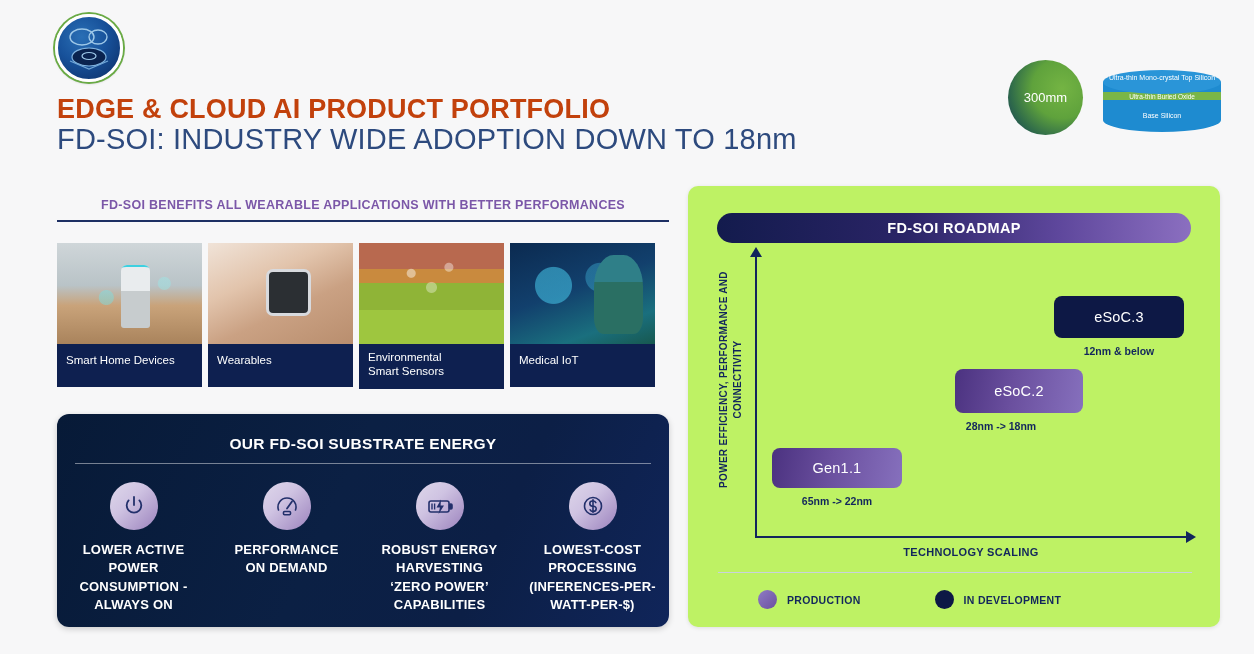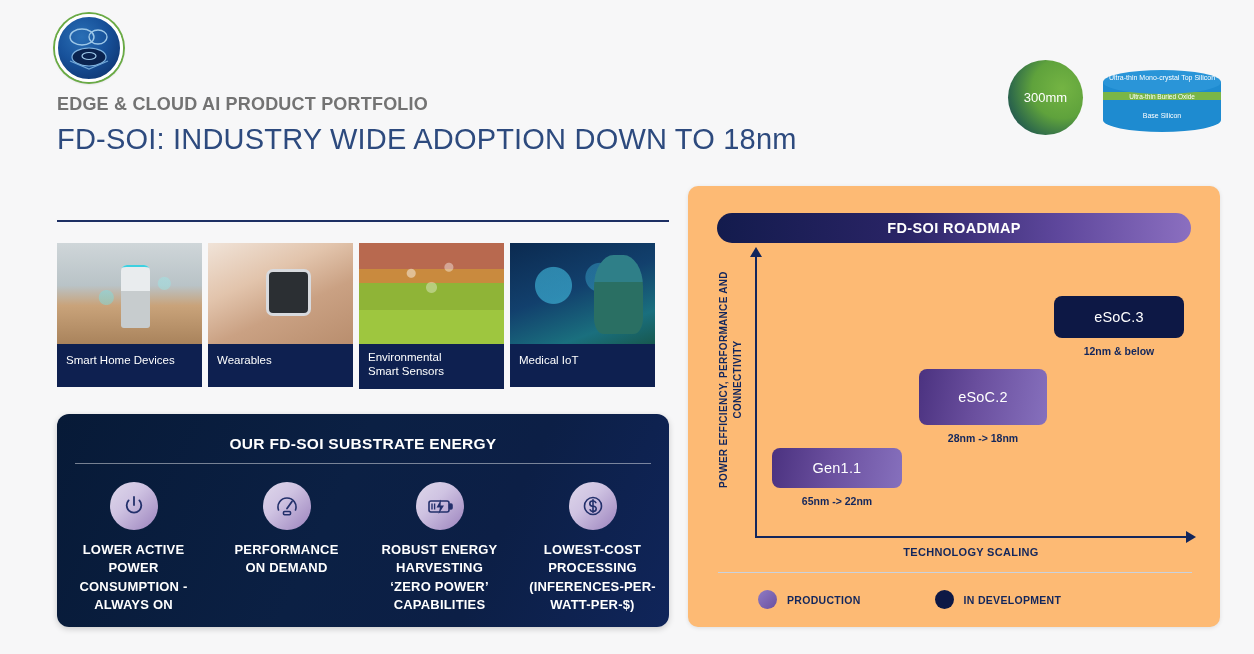--- a/index.html
+++ b/index.html
@@ -19,22 +19,22 @@
     background: radial-gradient(circle at 38% 32%, #2a6fb5 0%, #17519a 45%, #0c2c63 100%);
     border: 3px solid #ffffff;
     box-shadow: 0 0 0 2px #6aab45, 0 1px 3px rgba(0,0,0,.35);
     overflow: hidden;
   }
   .logo svg { position: absolute; inset: 0; }
 
   
   .title-main {
     position: absolute; left: 57px; top: 94px;
-    font-size: 18px; font-weight: bold; letter-spacing: .2px;
-    color: #737373;
+    font-size: 27px; font-weight: bold; letter-spacing: .2px;
+    color: #c2410c;
   }
   .title-sub {
     position: absolute; left: 57px; top: 123px;
     font-size: 29px; font-weight: 400; letter-spacing: .2px;
     color: #2d4a7e;
   }
 
   
   .wafer-circle {
     position: absolute; left: 1008px; top: 60px;
@@ -132,21 +132,21 @@
     display: flex; align-items: center; justify-content: center;
   }
   .enable-lbl {
     color: #fff; font-size: 13px; font-weight: bold; line-height: 1.42;
     letter-spacing: .2px;
   }
 
   
   .panel-road {
     position: absolute; left: 688px; top: 186px; width: 532px; height: 441px;
-    background: #fdba74; border-radius: 10px;
+    background: #bef264; border-radius: 10px;
     box-shadow: 0 1px 4px rgba(0,0,0,.10);
   }
   .road-banner {
     position: absolute; left: 29px; top: 27px; width: 474px; height: 30px;
     border-radius: 15px;
     background: linear-gradient(90deg,#131b4d 0%,#2a2466 40%,#5e479c 72%,#8b6fc0 100%);
     color: #fff; font-size: 14.5px; font-weight: bold; letter-spacing: .4px;
     display: flex; align-items: center; justify-content: center;
   }
   .axis-y {
@@ -231,20 +231,21 @@
       <ellipse cx="61" cy="54" rx="59" ry="12" fill="#1e8bd0"></ellipse>
       <rect x="2" y="16" width="118" height="38" fill="#1e8bd0"></rect>
       <rect x="2" y="26" width="118" height="8" fill="#7ab648"></rect>
       <ellipse cx="61" cy="16" rx="59" ry="12" fill="#2a95d8"></ellipse>
       <text x="61" y="14" font-size="7" text-anchor="middle">Ultra-thin Mono-crystal Top Silicon</text>
       <text x="61" y="33" font-size="6.5" text-anchor="middle">Ultra-thin Buried Oxide</text>
       <text x="61" y="52" font-size="7" text-anchor="middle">Base Silicon</text>
     </svg>
   </div>
 
+  <div class="benefits-head">FD-SOI BENEFITS ALL WEARABLE APPLICATIONS WITH BETTER PERFORMANCES</div>
   <div class="benefits-rule"></div>
 
   <div class="cards">
     <div class="card">
       <div class="card-img ph-home"></div>
       <div class="card-cap">Smart Home Devices</div>
     </div>
     <div class="card">
       <div class="card-img ph-watch"></div>
       <div class="card-cap">Wearables</div>
@@ -343,21 +344,21 @@
     <div class="axis-y"></div>
     <div class="axis-x"></div>
     <div class="xlabel">TECHNOLOGY SCALING</div>
 
     <div class="node" style="left:84px; top:262px;">
       <div class="node-box grad-purple" style="width:130px;height:40px;">Gen1.1</div>
       <div class="node-sub">65nm -&gt; 22nm</div>
     </div>
 
     <div class="node" style="left:231px; top:183px;">
-      <div class="node-box grad-purple" style="width:128px;height:56px;">eSoC.2</div>
+      <div class="node-box grad-purple" style="width:128px;height:44px;margin-left:36px;">eSoC.2</div>
       <div class="node-sub">28nm -&gt; 18nm</div>
     </div>
 
     <div class="node" style="left:366px; top:110px;">
       <div class="node-box navy-solid" style="width:130px;height:42px;">eSoC.3</div>
       <div class="node-sub">12nm &amp; below</div>
     </div>
 
     <div class="legend-rule"></div>
     <div class="legend">

